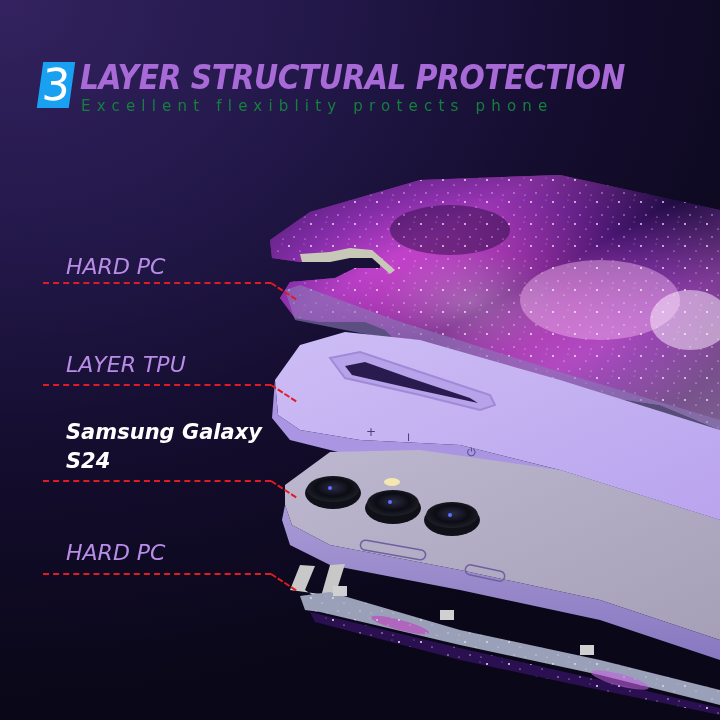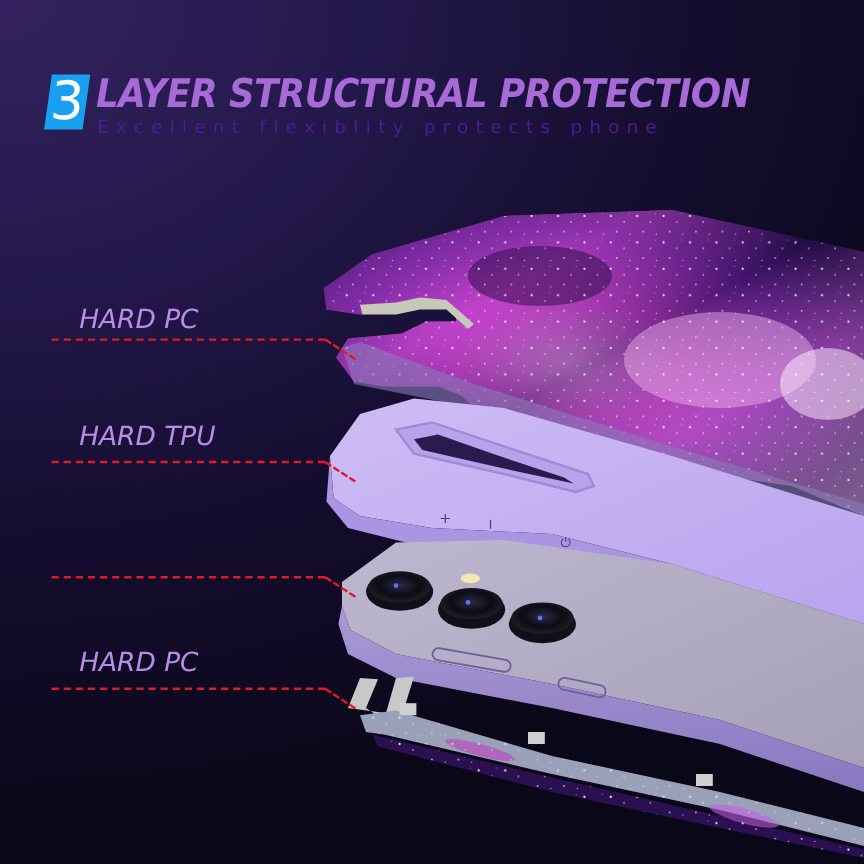--- a/index.html
+++ b/index.html
@@ -21,21 +21,21 @@
       transform: skewX(4deg); font-weight: normal;
     }
     .title {
       position: absolute; left: 40px; top: -4px; white-space: nowrap;
       font-family: "DejaVu Sans", sans-serif; font-weight: bold; font-style: italic;
       font-size: 33px; letter-spacing: -0.5px; color: #a86ad6;
       transform: scaleX(0.9); transform-origin: left top;
     }
     .subtitle {
       position: absolute; left: 41px; top: 35px; white-space: nowrap;
-      font-family: "DejaVu Sans", sans-serif; font-size: 15px; color: #4c1d95; letter-spacing: 6.2px;
+      font-family: "DejaVu Sans", sans-serif; font-size: 15px; color: #15803d; letter-spacing: 6.2px;
     }
     
     .label {
       position: absolute; left: 42px; font-family: "DejaVu Sans", sans-serif; font-style: italic;
       font-size: 22px; color: #b98ce8; white-space: nowrap; margin-left: 24px;
     }
     .label.white { color: #ffffff; font-weight: bold; font-size: 21px; line-height: 29px; }
     .dash {
       position: absolute; left: 43px; height: 0; border-top: 2px dashed #e11b22;
     }
@@ -154,24 +154,28 @@
       <span>3</span>
     </div>
     <div class="title">LAYER STRUCTURAL PROTECTION</div>
     <div class="subtitle">Excellent flexiblity protects phone</div>
   </div>
 
   <div class="label" style="top:254px;">HARD PC</div>
   <div class="dash" style="top:282px; width:228px;"></div>
   <div class="dash-diag" style="left:271px; top:282px; width:30px; transform:rotate(33deg);"></div>
 
-  <div class="label" style="top:352px;">HARD TPU</div>
+  <div class="label" style="top:352px;">LAYER TPU</div>
   <div class="dash" style="top:384px; width:228px;"></div>
   <div class="dash-diag" style="left:271px; top:384px; width:30px; transform:rotate(33deg);"></div>
 
+  <div class="label white" style="top:418px;">
+    <div>Samsung Galaxy</div>
+    <div>S24</div>
+  </div>
   <div class="dash" style="top:480px; width:228px;"></div>
   <div class="dash-diag" style="left:271px; top:480px; width:30px; transform:rotate(33deg);"></div>
 
   <div class="label" style="top:540px;">HARD PC</div>
   <div class="dash" style="top:573px; width:228px;"></div>
   <div class="dash-diag" style="left:271px; top:573px; width:30px; transform:rotate(33deg);"></div>
 
   <span style="position:absolute; left:366px; top:425px; font-size:12px; color:#4a3d78; font-family:'DejaVu Sans', sans-serif;">+</span>
   <span style="position:absolute; left:404px; top:430px; font-size:12px; color:#4a3d78; font-family:'DejaVu Sans', sans-serif; transform:rotate(90deg);">−</span>
   <span style="position:absolute; left:467px; top:446px; font-size:11px; color:#4a3d78; font-family:'DejaVu Sans', sans-serif;">⏻</span>

